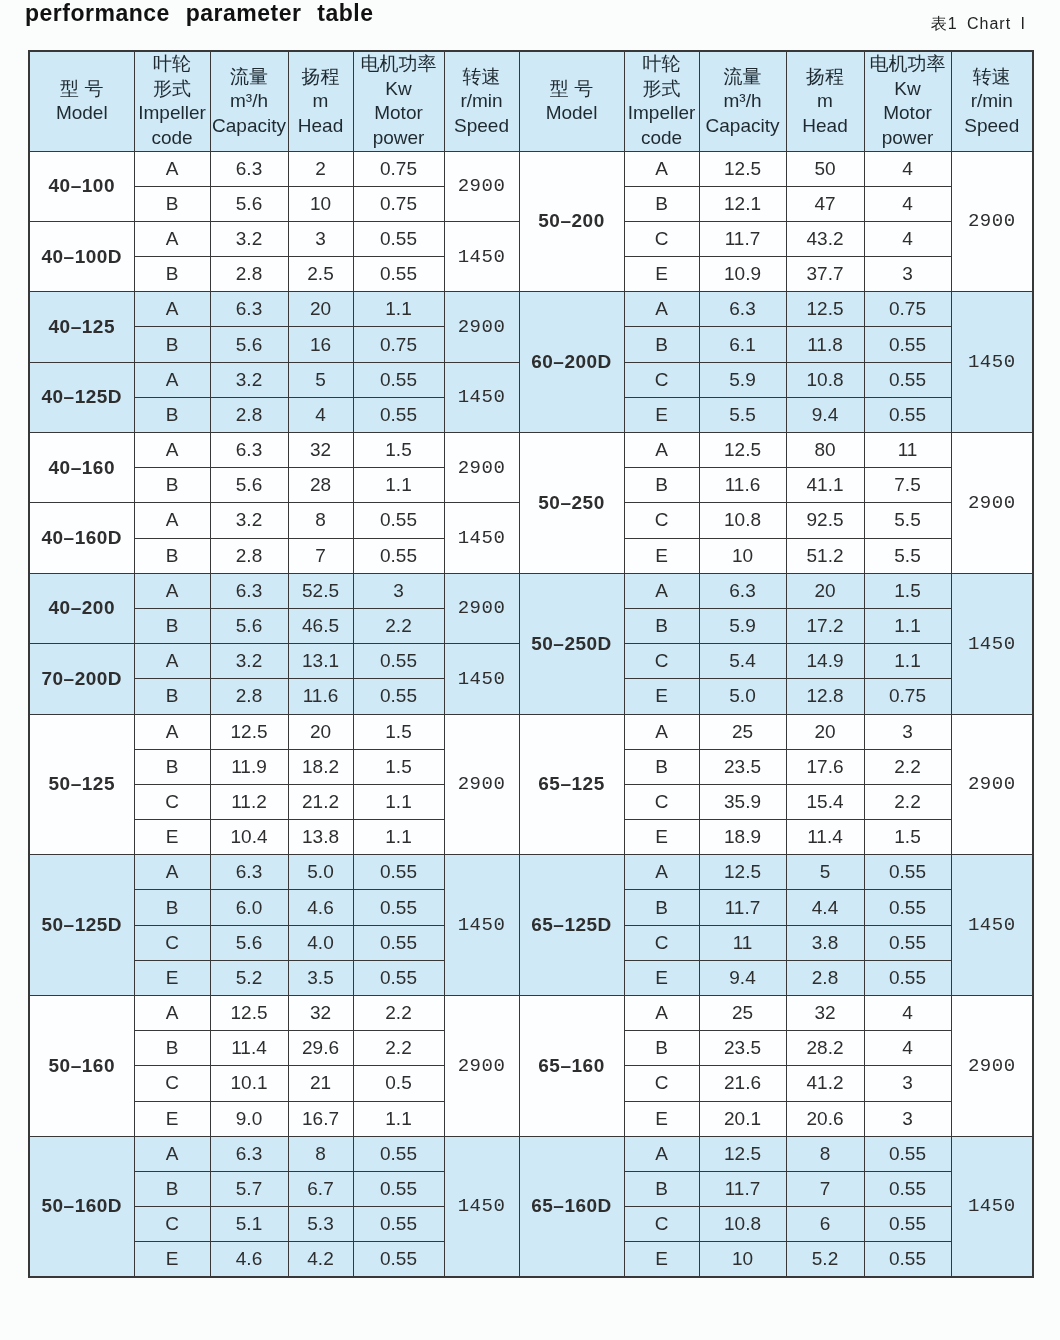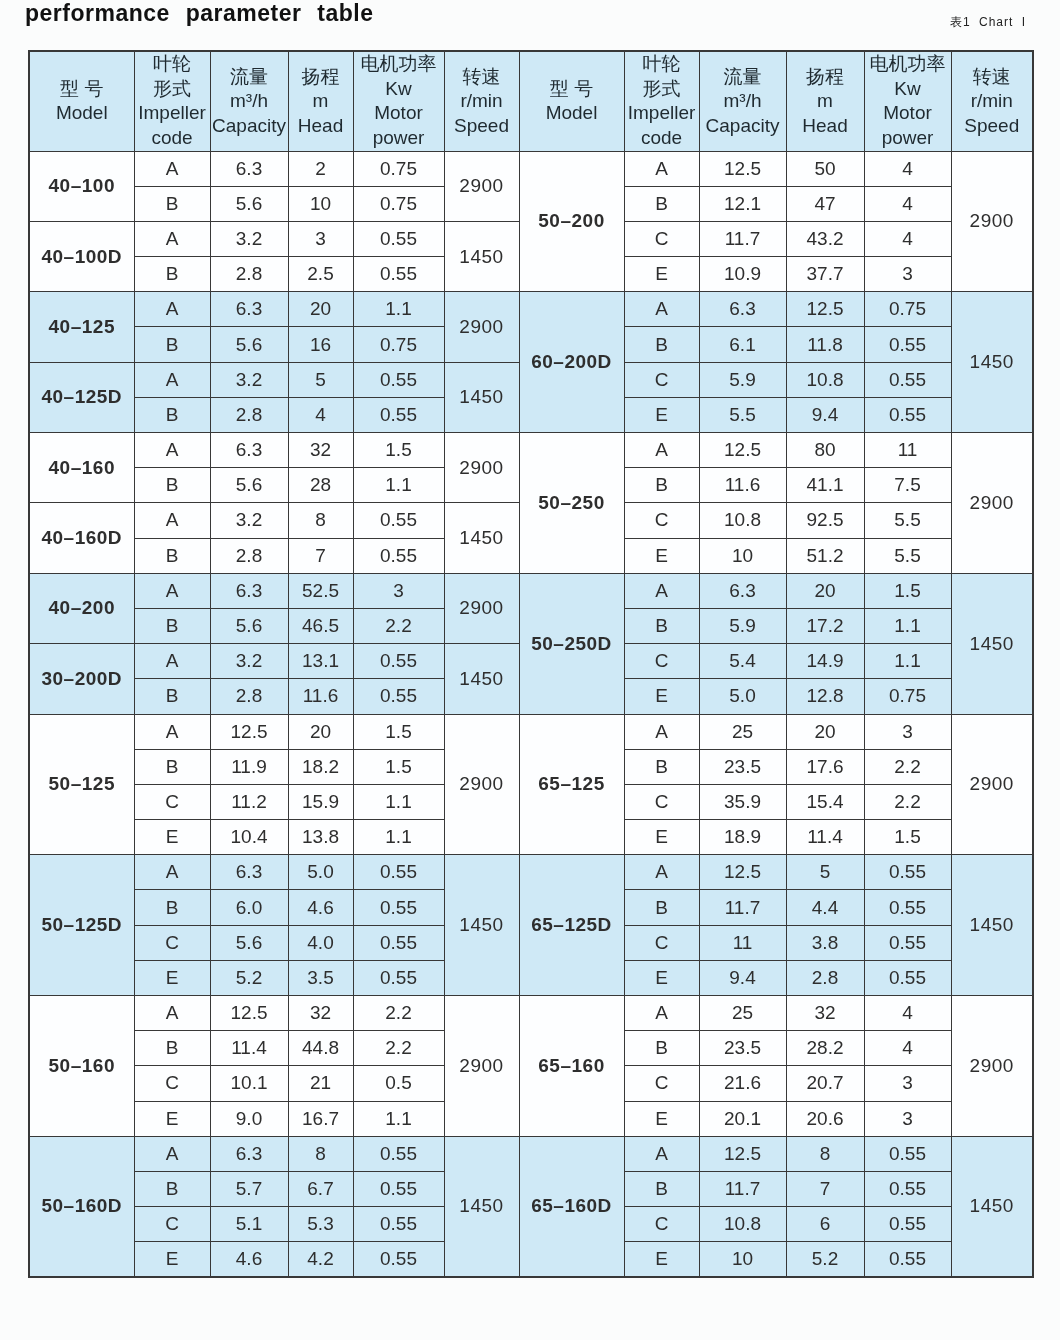--- a/index.html
+++ b/index.html
@@ -17,21 +17,21 @@
     color: var(--text-col);
   }
   .page { position: relative; width: 1060px; height: 1340px; overflow: hidden; padding-left: 32px; }
   .page-title {
     position: absolute; left: 25px; top: 0px;
     font-size: 23px; font-weight: bold; color: #111;
     letter-spacing: 0.5px; word-spacing: 9px;
   }
   .table-ref {
     position: absolute; right: 34px; top: 14px;
-    font-size: 12px; color: #222;
+    font-size: 16px; color: #222;
     letter-spacing: 1px; word-spacing: 4px;
   }
   table.perf {
     position: absolute; left: 28px; top: 50px;
     border-collapse: collapse; table-layout: fixed;
     border: 2.5px solid var(--border-col);
   }
   table.perf th, table.perf td {
     border: 1.5px solid var(--border-col);
     text-align: center; vertical-align: middle;
@@ -46,21 +46,21 @@
   }
   .hdr-line { line-height: 24.5px; }
   table.perf tbody td {
     height: 35.2px;
     font-size: 19px;
     color: var(--text-col);
   }
   td.band-white { background: var(--band-white); }
   td.band-blue  { background: var(--band-blue); }
   td.model-cell { letter-spacing: 0.5px; font-weight: bold; }
-  td.speed-cell { letter-spacing: 0.5px; }
+  td.speed-cell { letter-spacing: 0.5px; font-family: Liberation Mono, monospace; }
 </style>
 </head>
 <body>
 
 <div class="page">
   <div class="page-title">performance parameter table</div>
   <div class="table-ref">表1  Chart I</div>
   <table class="perf">
     <colgroup>
         <col style="width: 105px;">
@@ -299,21 +299,21 @@
           <td class="band-blue">B</td>
           <td class="band-blue">5.6</td>
           <td class="band-blue">46.5</td>
           <td class="band-blue">2.2</td>
           <td class="band-blue">B</td>
           <td class="band-blue">5.9</td>
           <td class="band-blue">17.2</td>
           <td class="band-blue">1.1</td>
         </tr>
         <tr>
-          <td rowspan="2" class="model-cell band-blue">30–200D</td>
+          <td rowspan="2" class="model-cell band-blue">70–200D</td>
           <td class="band-blue">A</td>
           <td class="band-blue">3.2</td>
           <td class="band-blue">13.1</td>
           <td class="band-blue">0.55</td>
           <td rowspan="2" class="speed-cell band-blue">1450</td>
           <td class="band-blue">C</td>
           <td class="band-blue">5.4</td>
           <td class="band-blue">14.9</td>
           <td class="band-blue">1.1</td>
         </tr>
@@ -347,21 +347,21 @@
           <td class="band-white">18.2</td>
           <td class="band-white">1.5</td>
           <td class="band-white">B</td>
           <td class="band-white">23.5</td>
           <td class="band-white">17.6</td>
           <td class="band-white">2.2</td>
         </tr>
         <tr>
           <td class="band-white">C</td>
           <td class="band-white">11.2</td>
-          <td class="band-white">15.9</td>
+          <td class="band-white">21.2</td>
           <td class="band-white">1.1</td>
           <td class="band-white">C</td>
           <td class="band-white">35.9</td>
           <td class="band-white">15.4</td>
           <td class="band-white">2.2</td>
         </tr>
         <tr>
           <td class="band-white">E</td>
           <td class="band-white">10.4</td>
           <td class="band-white">13.8</td>
@@ -425,35 +425,35 @@
           <td rowspan="4" class="model-cell band-white">65–160</td>
           <td class="band-white">A</td>
           <td class="band-white">25</td>
           <td class="band-white">32</td>
           <td class="band-white">4</td>
           <td rowspan="4" class="speed-cell band-white">2900</td>
         </tr>
         <tr>
           <td class="band-white">B</td>
           <td class="band-white">11.4</td>
-          <td class="band-white">44.8</td>
+          <td class="band-white">29.6</td>
           <td class="band-white">2.2</td>
           <td class="band-white">B</td>
           <td class="band-white">23.5</td>
           <td class="band-white">28.2</td>
           <td class="band-white">4</td>
         </tr>
         <tr>
           <td class="band-white">C</td>
           <td class="band-white">10.1</td>
           <td class="band-white">21</td>
           <td class="band-white">0.5</td>
           <td class="band-white">C</td>
           <td class="band-white">21.6</td>
-          <td class="band-white">20.7</td>
+          <td class="band-white">41.2</td>
           <td class="band-white">3</td>
         </tr>
         <tr>
           <td class="band-white">E</td>
           <td class="band-white">9.0</td>
           <td class="band-white">16.7</td>
           <td class="band-white">1.1</td>
           <td class="band-white">E</td>
           <td class="band-white">20.1</td>
           <td class="band-white">20.6</td>

